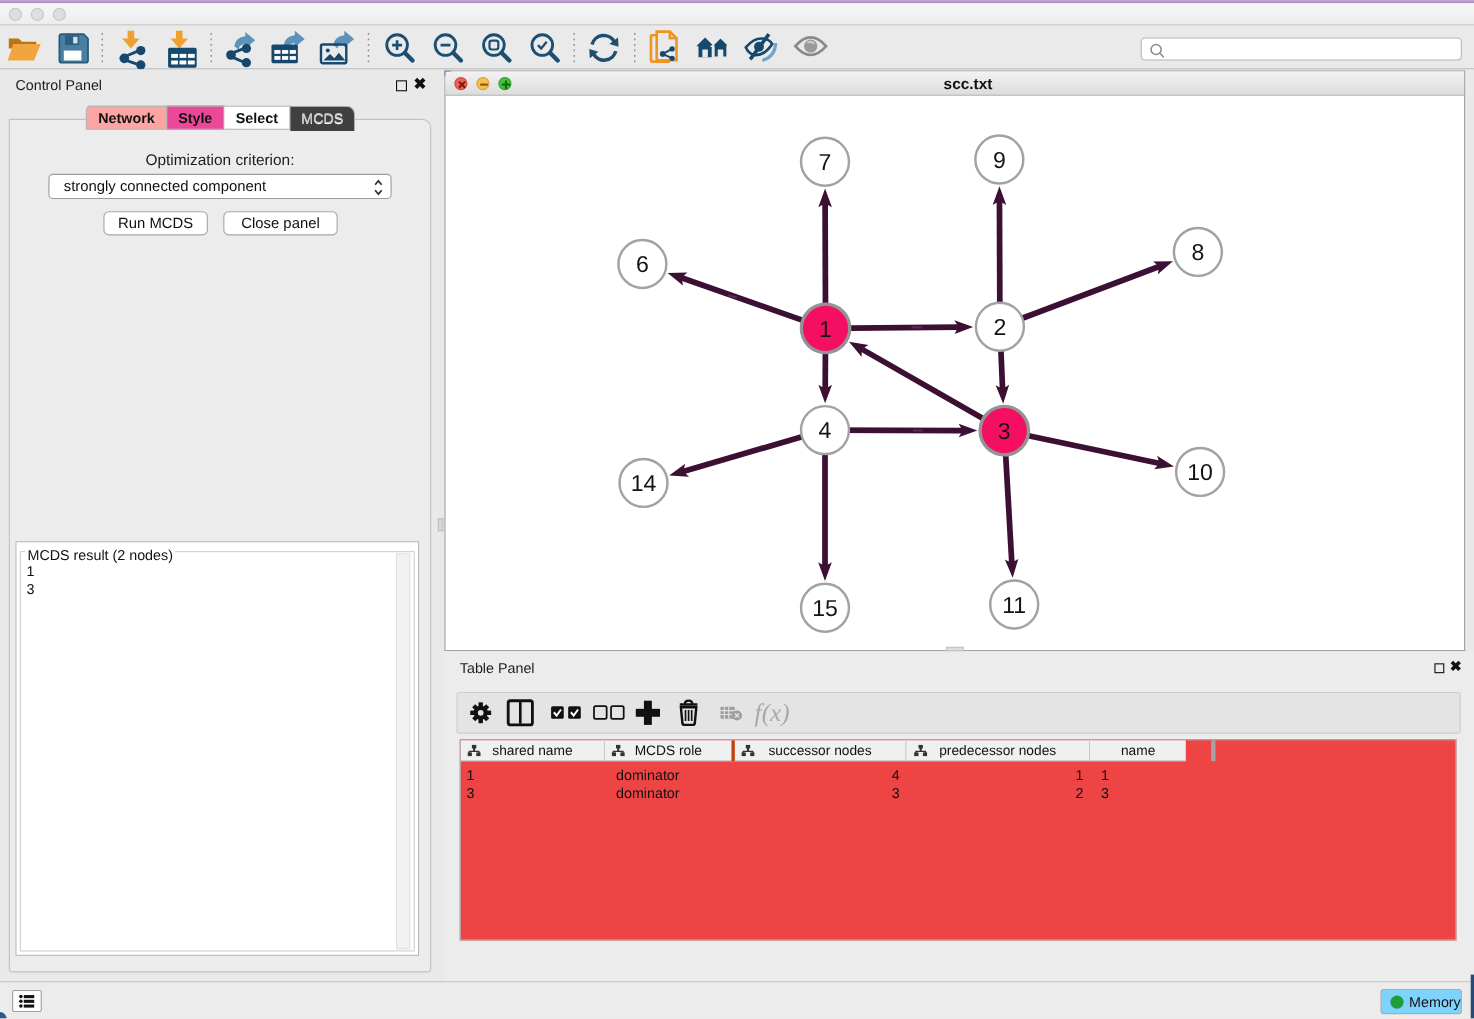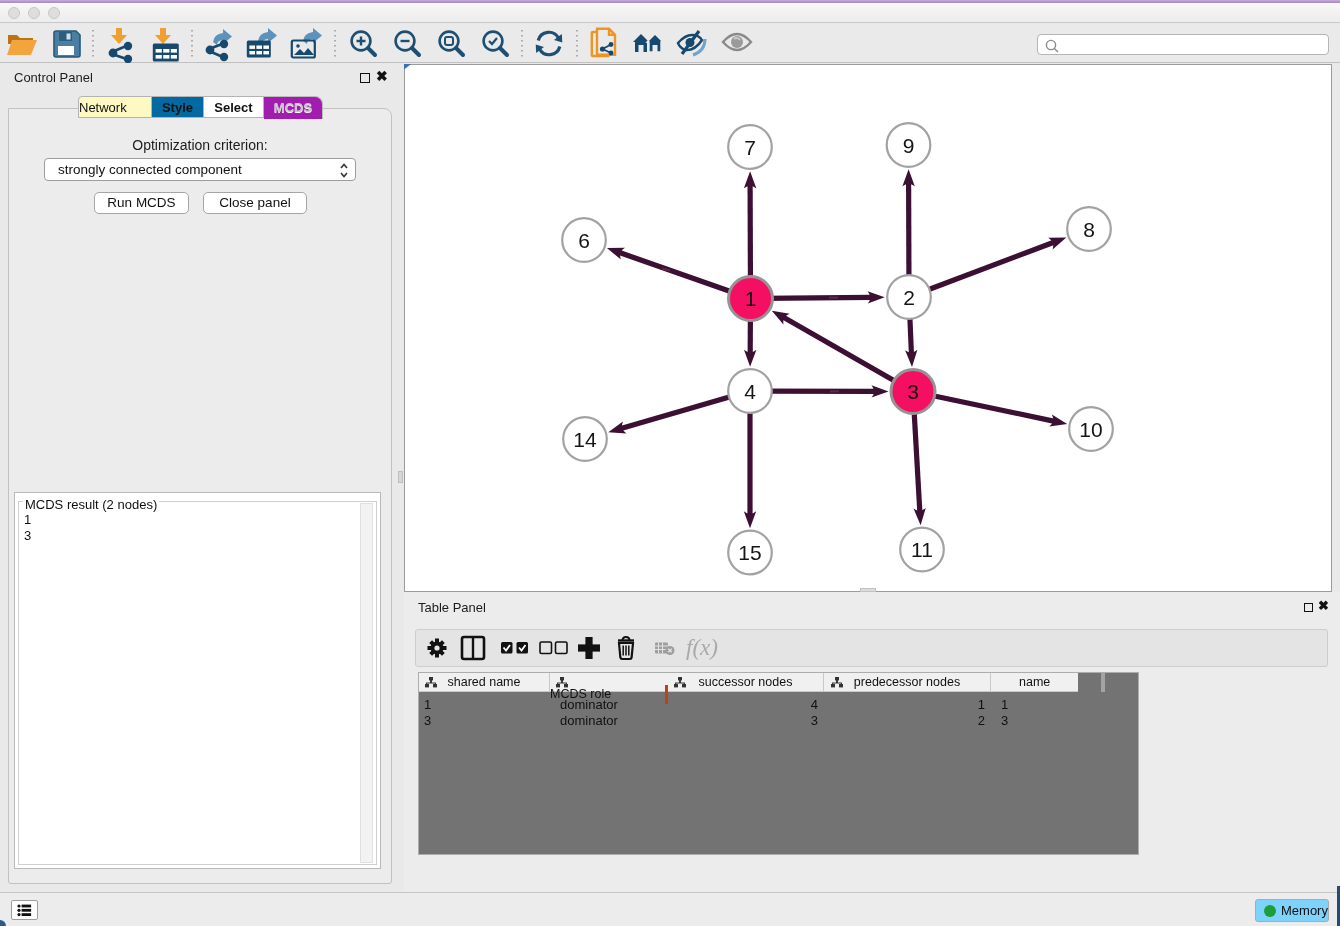--- a/index.html
+++ b/index.html
@@ -173,24 +173,24 @@
       </svg>
   </div>
 </div>
 
 <div class="abs" style="left:14px;top:70px;font-size:13px;color:#1c1c1c;">Control Panel</div>
 <div class="abs" style="left:360px;top:73px;width:10px;height:10px;border:1.5px solid #111;"></div>
 <div class="abs" style="left:376px;top:68px;font-size:14px;font-weight:bold;color:#111;">✖</div>
 
 <div class="abs" style="left:8px;top:108px;width:384px;height:776px;background:#ececec;border:1px solid #c2c2c2;border-radius:0 8px 3px 3px;"></div>
 
-<div class="abs" style="left:78px;top:96px;width:74px;height:22px;background:#fef9c3;border:1px solid #b3b3b3;border-radius:4px 0 0 0;text-align:left;font-size:13px;font-weight:normal;line-height:21px;color:#111;">Network</div>
-<div class="abs" style="left:152px;top:96px;width:52px;height:22px;background:#0369a1;border:1px solid #b3b3b3;border-left:none;text-align:center;font-size:13px;font-weight:bold;line-height:21px;color:#111;">Style</div>
+<div class="abs" style="left:78px;top:96px;width:74px;height:22px;background:#fca5a5;border:1px solid #b3b3b3;border-radius:4px 0 0 0;text-align:center;font-size:13px;font-weight:bold;line-height:21px;color:#111;">Network</div>
+<div class="abs" style="left:152px;top:96px;width:52px;height:22px;background:#ec4899;border:1px solid #b3b3b3;border-left:none;text-align:center;font-size:13px;font-weight:bold;line-height:21px;color:#111;">Style</div>
 <div class="abs" style="left:204px;top:96px;width:60px;height:22px;background:#fff;border:1px solid #b3b3b3;border-left:none;text-align:center;font-size:13px;font-weight:bold;line-height:21px;color:#111;">Select</div>
-<div class="abs" style="left:264px;top:96px;width:59px;height:23px;background:#a21caf;border:1px solid #bdbdbd;border-left:none;border-bottom:none;border-radius:0 8px 0 0;text-align:center;font-size:13px;font-weight:bold;line-height:21px;color:#c4c4c4;text-shadow:0 1px 0 #fff;">MCDS</div>
+<div class="abs" style="left:264px;top:96px;width:59px;height:23px;background:#404040;border:1px solid #bdbdbd;border-left:none;border-bottom:none;border-radius:0 8px 0 0;text-align:center;font-size:13px;font-weight:normal;line-height:21px;color:#c4c4c4;text-shadow:0 1px 0 #fff;">MCDS</div>
 
 <div class="abs" style="left:0px;top:137px;width:400px;text-align:center;font-size:14px;color:#1c1c1c;">Optimization criterion:</div>
 
 <div class="abs" style="left:44px;top:158px;width:312px;height:23px;background:#fff;border:1px solid #9d9d9d;border-radius:4px;font-size:13.5px;line-height:21px;color:#111;padding-left:13px;">strongly connected component
   <svg class="abs" style="right:6px;top:4px;" width="10" height="15" viewBox="0 0 10 15">
       <path d="M2 5 L5 1.5 L8 5" fill="none" stroke="#333" stroke-width="1.6"></path>
       <path d="M2 10 L5 13.5 L8 10" fill="none" stroke="#333" stroke-width="1.6"></path>
     </svg>
 </div>
 
@@ -201,20 +201,38 @@
   <div class="abs" style="left:3px;top:8px;width:359px;height:364px;border:1px solid #cfcfcf;"></div>
   <div class="abs" style="left:8px;top:1px;background:#fff;padding:3px 2px;font-size:13px;color:#111;">MCDS result (2 nodes)</div>
   <div class="abs" style="left:9px;top:19px;font-size:13px;color:#111;line-height:16px;">1<br>3</div>
   <div class="abs" style="left:345px;top:10px;width:13px;height:360px;background:#f2f2f2;border:1px solid #e0e0e0;"></div>
 </div>
 
 <div class="abs" style="left:404px;top:64px;width:928px;height:528px;background:#fff;border:1px solid #9b9b9b;">
   <svg class="abs" style="left:-1px;top:-1px;display:block;" width="8" height="6">
       <path d="M0 0 h7 l-3 2.5 -4 3 z" fill="#3b6fb5"></path>
     </svg>
+  <div class="abs" style="left:0;top:0;width:926px;height:22px;background:linear-gradient(#f3f3f3,#dcdcdc);border-bottom:1px solid #ababab;">
+    <div class="tl" style="left:8px;top:4.5px;width:12px;height:12px;background:#ee6156;border:1px solid #ce4a40;">
+      <svg width="12" height="12" viewBox="0 0 12 12">
+          <path d="M3.2 3.2 L8.8 8.8 M8.8 3.2 L3.2 8.8" stroke="#7c1712" stroke-width="1.8"></path>
+        </svg>
+    </div>
+    <div class="tl" style="left:28px;top:4.5px;width:12px;height:12px;background:#f5c04c;border:1px solid #d9a339;">
+      <svg width="12" height="12" viewBox="0 0 12 12">
+          <path d="M2.5 6 L9.5 6" stroke="#90591b" stroke-width="2"></path>
+        </svg>
+    </div>
+    <div class="tl" style="left:48px;top:4.5px;width:12px;height:12px;background:#45c33c;border:1px solid #2fa12c;">
+      <svg width="12" height="12" viewBox="0 0 12 12">
+          <path d="M6 2.2 L6 9.8 M2.2 6 L9.8 6" stroke="#136e10" stroke-width="2"></path>
+        </svg>
+    </div>
+    <div class="abs" style="left:12px;top:3px;width:926px;text-align:center;font-size:14px;font-weight:bold;color:#111;">scc.txt</div>
+  </div>
   <svg class="abs" style="left:0;top:23px;" width="926" height="503" font-family="Liberation Sans, sans-serif">
 <g stroke="#3b1033" stroke-width="5.2">
 <line x1="345.5" y1="210.5" x2="345.1" y2="97.3"></line>
 <path d="M345.1,83.3 L351.3,100.3 Q345.1,95.3 338.9,100.3 Z" stroke="none" fill="#3b1033"></path>
 <line x1="345.5" y1="210.5" x2="215.1" y2="164.7"></line>
 <path d="M201.9,160.1 L220.0,159.8 Q213.2,164.0 215.9,171.5 Z" stroke="none" fill="#3b1033"></path>
 <line x1="345.5" y1="210.5" x2="465.7" y2="209.4"></line>
 <path d="M479.7,209.2 L462.8,215.6 Q467.7,209.3 462.6,203.2 Z" stroke="none" fill="#3b1033"></path>
 <line x1="345.5" y1="210.5" x2="345.2" y2="264.7"></line>
 <path d="M345.1,278.7 L339.0,261.7 Q345.2,266.7 351.4,261.7 Z" stroke="none" fill="#3b1033"></path>
@@ -327,25 +345,25 @@
             <line x1="-1.5" y1="-5.5" x2="-1.5" y2="5.5"></line>
           </g>
       <circle cx="6" cy="2.5" r="4.5" fill="#9e9e9e"></circle>
       <path d="M4.2 0.7 l3.6 3.6 M7.8 0.7 l-3.6 3.6" stroke="#e4e4e4" stroke-width="1.3"></path>
     </g>
 
     <text x="270" y="25" font-family="Liberation Serif, serif" font-style="italic" font-size="23" fill="#a9a9a9">f(x)</text>
   </svg>
   </div>
 
-  <div class="abs" style="left:14px;top:80px;width:721px;height:183px;background:#737373;border:1px solid #adadad;font-size:13px;color:#111;">
+  <div class="abs" style="left:14px;top:80px;width:906px;height:183px;background:#ef4444;border:1px solid #adadad;font-size:13px;color:#111;">
 
     <div class="abs" style="left:0;top:0;width:659px;height:19px;background:#f0f0f0;border-bottom:1px solid #c9c9c9;"></div>
     <div class="abs hcell" style="left:0;top:0;width:131px;height:19px;border-right:1px solid #c9c9c9;text-align:center;line-height:18px;">shared name</div>
-    <div class="abs hcell" style="left:131px;top:12px;width:118px;height:19px;border-right:3px solid #c2410c;text-align:left;line-height:18px;">MCDS role</div>
+    <div class="abs hcell" style="left:131px;top:0;width:118px;height:19px;border-right:3px solid #c2410c;text-align:center;line-height:18px;">MCDS role</div>
     <div class="abs hcell" style="left:249px;top:0;width:156px;height:19px;border-right:1px solid #c9c9c9;text-align:center;line-height:18px;">successor nodes</div>
     <div class="abs hcell" style="left:405px;top:0;width:167px;height:19px;border-right:1px solid #c9c9c9;text-align:center;line-height:18px;">predecessor nodes</div>
     <div class="abs hcell" style="left:600px;top:0;width:86px;height:19px;border-right:4px solid #a3a3a3;text-align:left;line-height:18px;">name</div>
     <svg class="abs" style="left:6px;top:4px;" width="12" height="11" viewBox="0 0 12 11">
         <g fill="#333">
           <rect x="4" y="0" width="4" height="3.4"></rect>
           <rect x="0" y="7" width="4" height="3.4"></rect>
           <rect x="8" y="7" width="4" height="3.4"></rect>
           <path d="M5.6 3 v3 h-4 v2 M6.4 3 v3 h4 v2" fill="none" stroke="#333" stroke-width="1.1"></path>
         </g>

